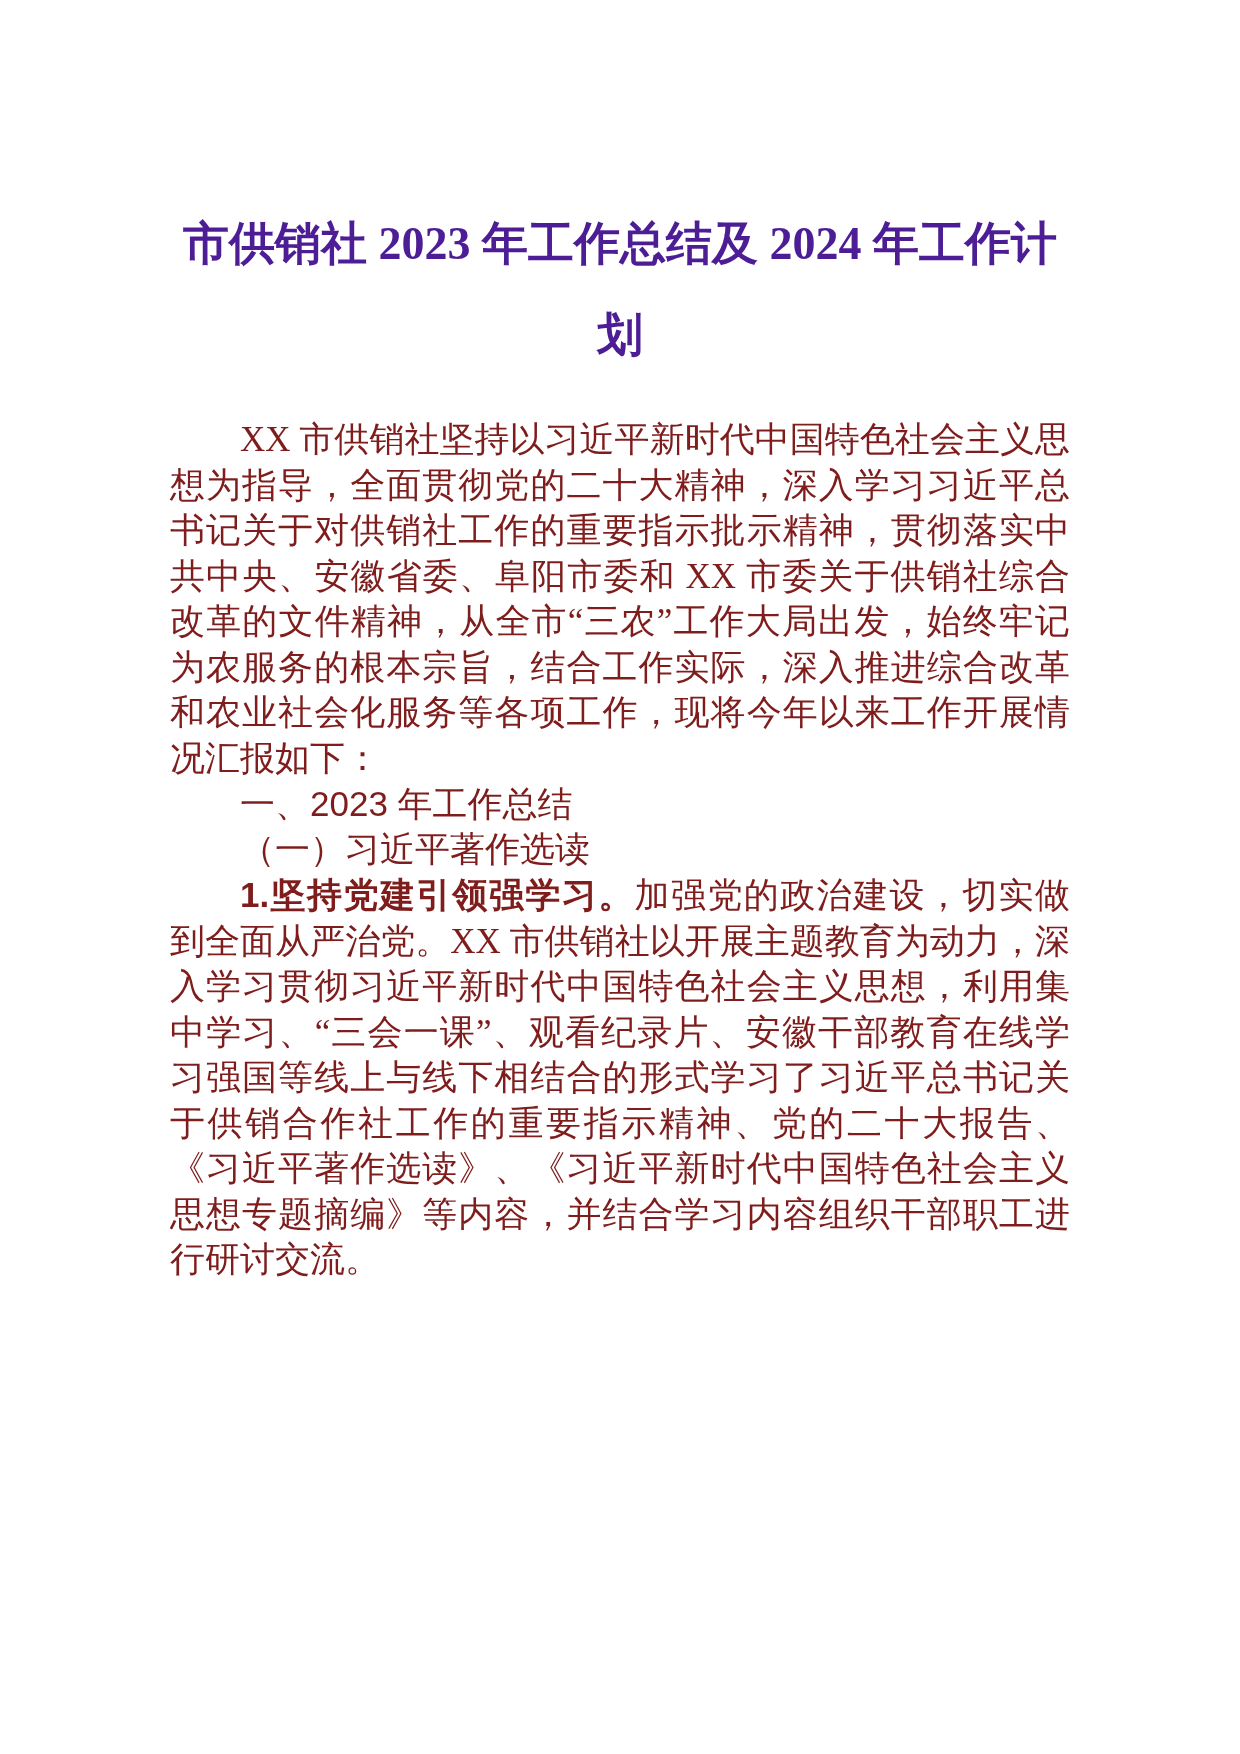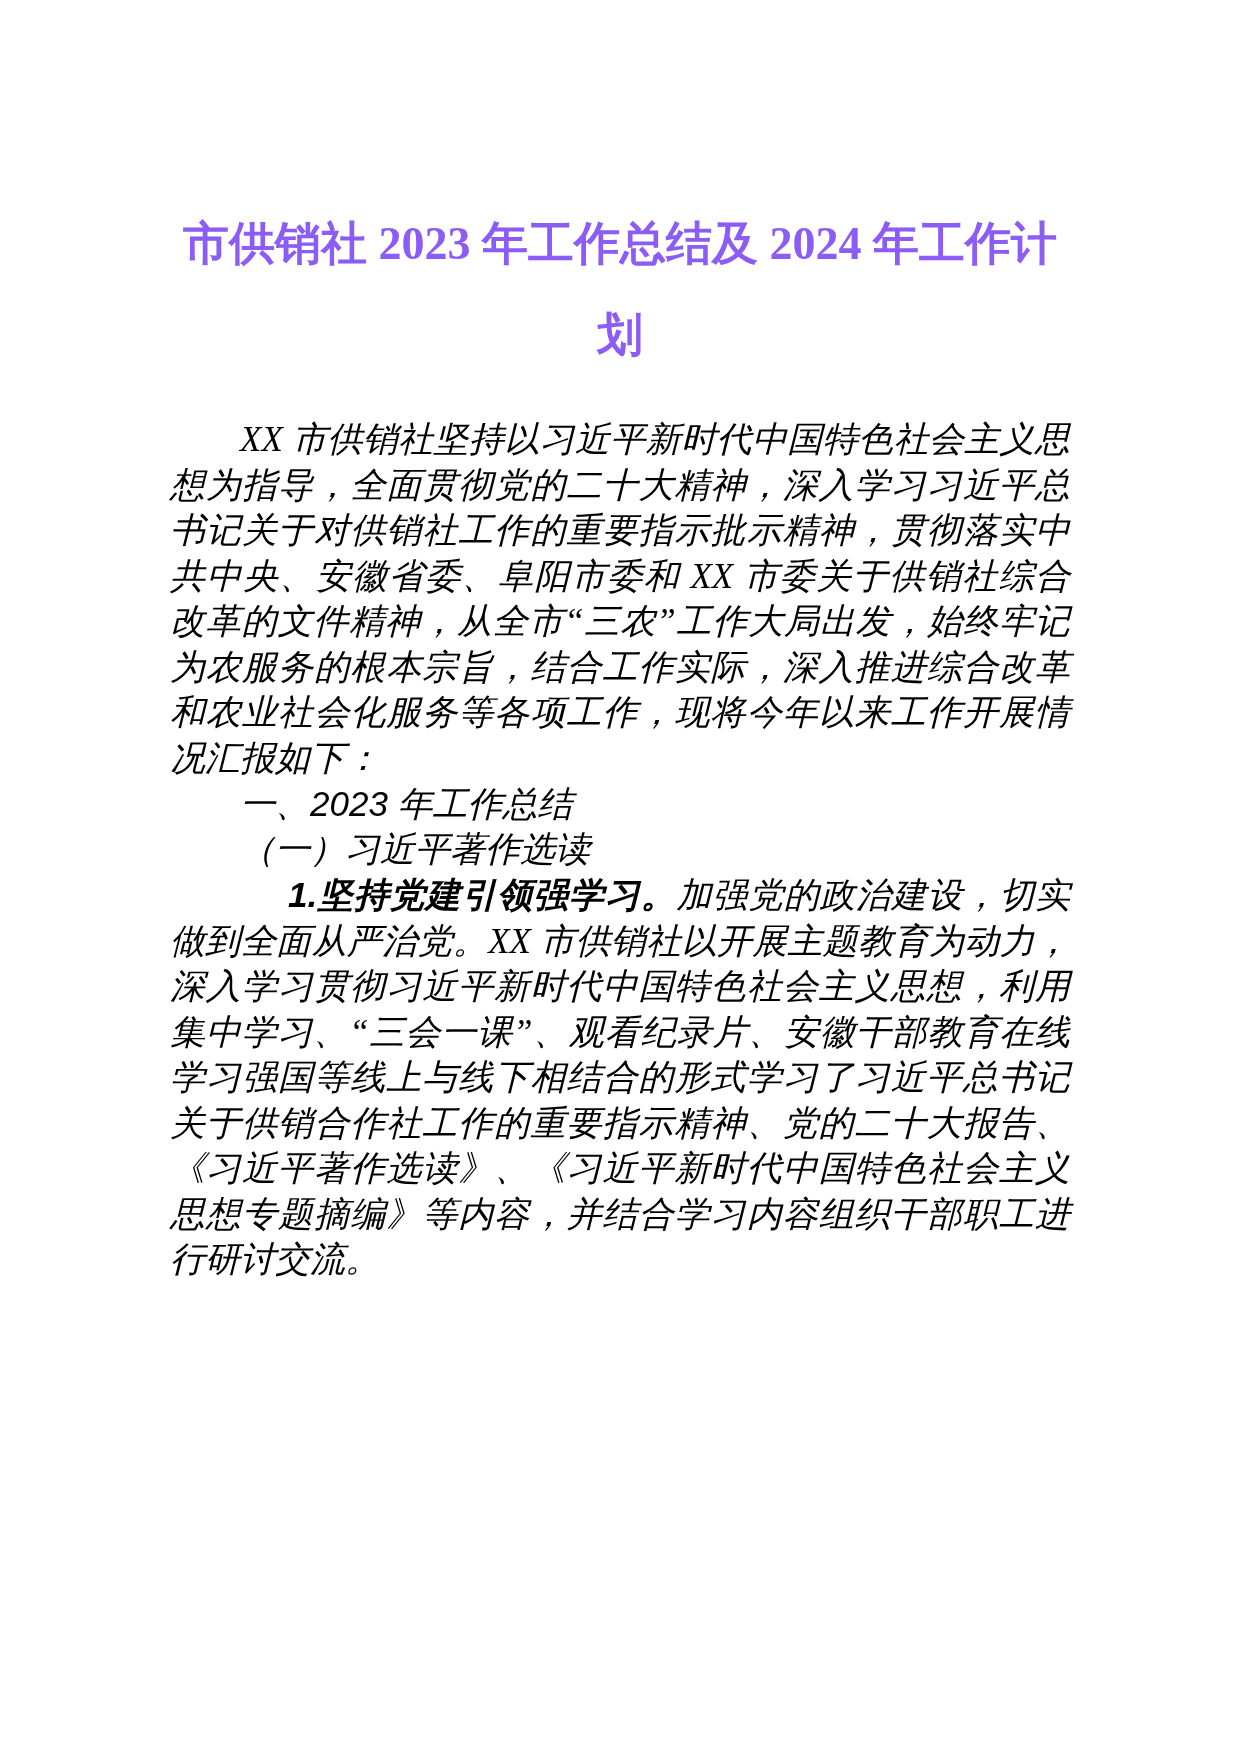--- a/index.html
+++ b/index.html
@@ -18,47 +18,45 @@
     overflow: hidden;
     color: #000000;
   }
   .doc-title {
     margin: 0 0 37px 0;
     font-family: "Liberation Serif", "DejaVu Serif", serif;
     font-size: 46px;
     font-weight: bold;
     line-height: 91px;
     text-align: center;
-    color: #8b5cf6;
+    color: #4c1d95;
   }
   .para,
   .heading1,
   .heading2 {
     margin: 0;
     font-size: 35px;
     line-height: 45.5px;
     text-indent: 70px;
-    color: #000000;
-    font-style: italic;
+    color: #7f1d1d;
   }
   .para {
     font-family: "Liberation Serif", "DejaVu Serif", serif;
     text-align: justify;
   }
   .heading1 {
     font-family: "Liberation Sans", "DejaVu Sans", sans-serif;
     font-weight: 500;
   }
   .heading2 {
     font-family: "Liberation Serif", "DejaVu Serif", serif;
   }
   .bold-lead {
     font-family: "Liberation Sans", "DejaVu Sans", sans-serif;
     font-weight: bold;
-    margin-left: 48px;
   }
 </style>
 </head>
 <body>
 
 <div class="page">
 
   <h1 class="doc-title">市供销社 2023 年工作总结及 2024 年工作计划</h1>
 
   <p class="para">XX 市供销社坚持以习近平新时代中国特色社会主义思想为指导，全面贯彻党的二十大精神，深入学习习近平总书记关于对供销社工作的重要指示批示精神，贯彻落实中共中央、安徽省委、阜阳市委和 XX 市委关于供销社综合改革的文件精神，从全市“三农”工作大局出发，始终牢记为农服务的根本宗旨，结合工作实际，深入推进综合改革和农业社会化服务等各项工作，现将今年以来工作开展情况汇报如下：</p>

